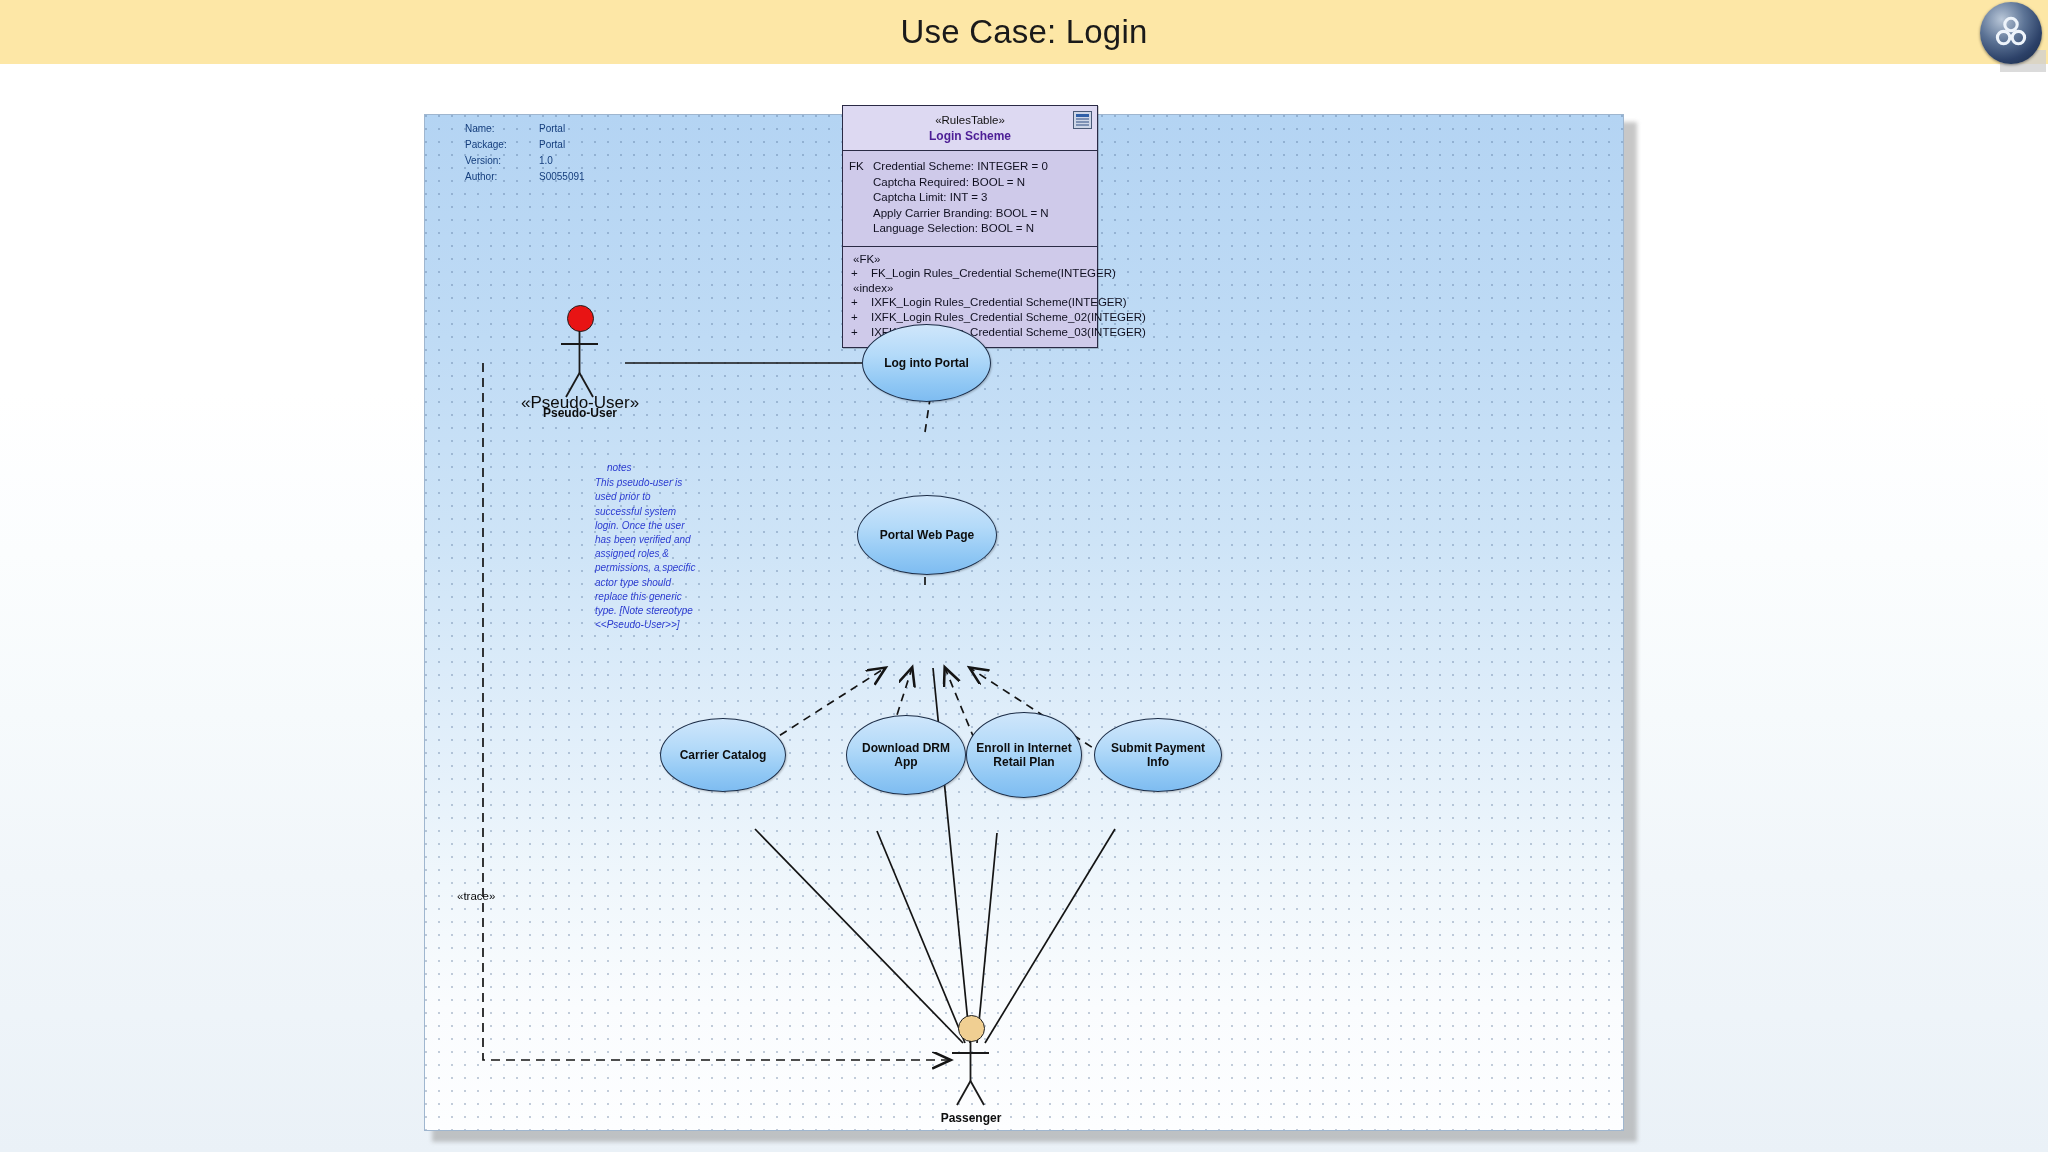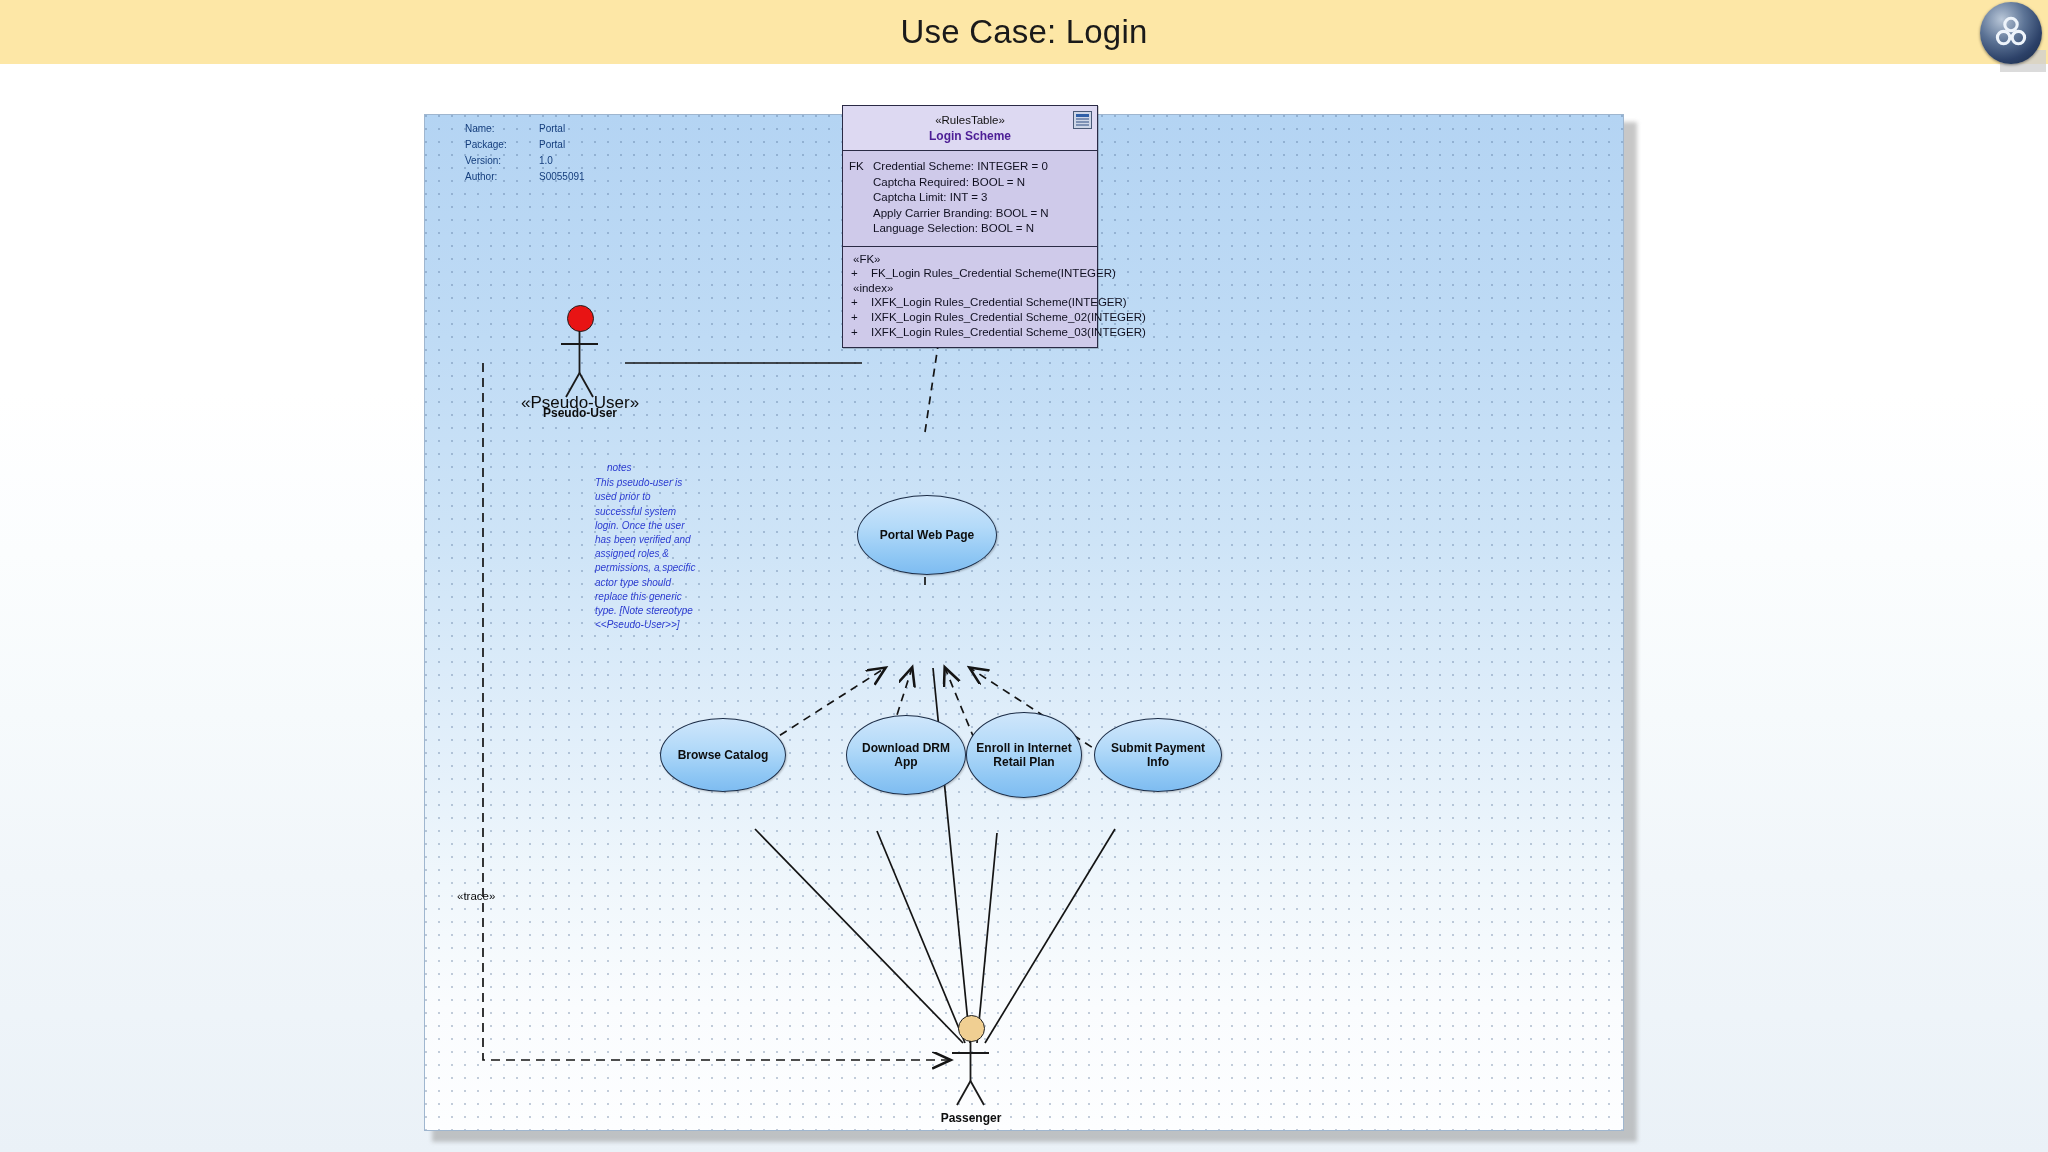--- a/index.html
+++ b/index.html
@@ -331,24 +331,25 @@
         <div class="actor-label" style="left:-14px; top:101px; width:118px;text-align:center;">Pseudo-User</div>
       </div>
 
       <div id="notes">
         <div class="nt-head">notes</div>
         <div class="nt-body">This pseudo-user is used prior to successful system login. Once the user has been verified and assigned roles &amp; permissions, a specific actor type should replace this generic type. [Note stereotype &lt;&lt;Pseudo-User&gt;&gt;]</div>
       </div>
 
       <div class="edge-label" style="left:32px; top:775px;">«trace»</div>
 
+      <div class="usecase" style="left:437px; top:209px; width:129px; height:78px;">Log into Portal</div>
 
       <div class="usecase" style="left:432px; top:380px; width:140px; height:80px;">Portal Web Page</div>
 
-      <div class="usecase" style="left:235px; top:603px; width:126px; height:74px;">Browse Catalog</div>
+      <div class="usecase" style="left:235px; top:603px; width:126px; height:74px;">Carrier Catalog</div>
 
       <div class="usecase" style="left:421px; top:600px; width:120px; height:80px;">Download DRM App</div>
 
       <div class="usecase" style="left:541px; top:597px; width:116px; height:86px;">Enroll in Internet Retail Plan</div>
 
       <div class="usecase" style="left:669px; top:603px; width:128px; height:74px;">Submit Payment Info</div>
 
       <div class="actor" style="left:500px; top:900px; width:92px; height:105px;">
         <div class="head" style="left:33px; top:0px; width:25px; height:25px; background:#f0cf92;"></div>
         <svg width="92" height="80" viewBox="0 0 92 80" style="position:absolute; left:0; top:24px;" aria-hidden="true">

